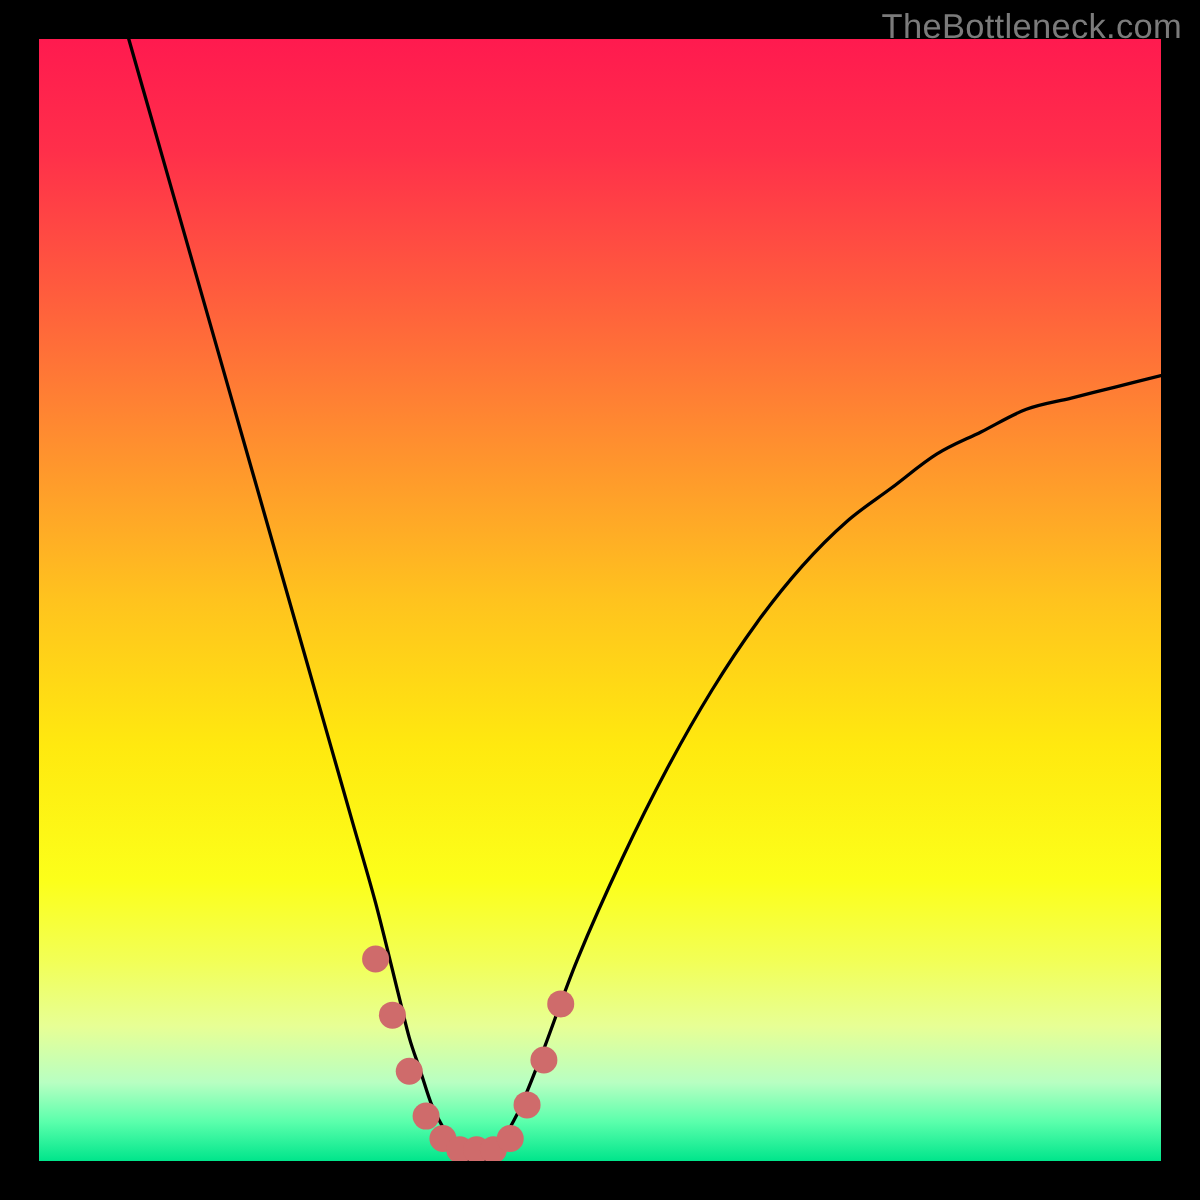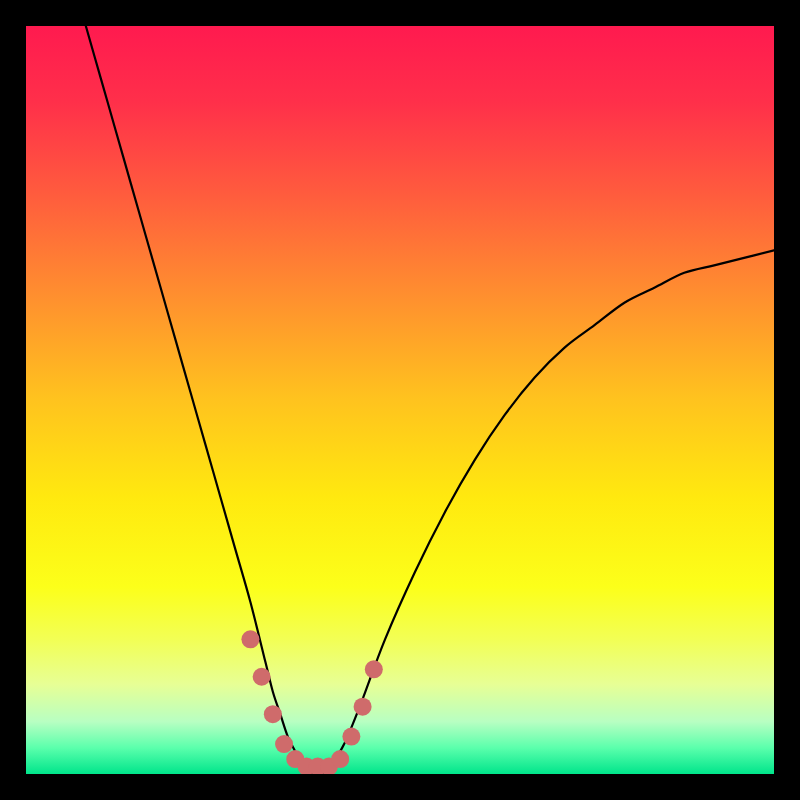--- a/index.html
+++ b/index.html
@@ -40,20 +40,21 @@
     width: 748px;
     height: 748px;
     display: block;
   }
 </style>
 </head>
 <body>
 
 <div class="frame">
 
+  <div class="watermark">TheBottleneck.com</div>
 
   <div class="plot-wrap">
     <svg class="plot" viewBox="0 0 748 748" preserveAspectRatio="none">
       <defs>
         <linearGradient id="bgGrad" x1="0" y1="0" x2="0" y2="1">
             <stop offset="0%" stop-color="#ff1a4f"></stop>
             <stop offset="10%" stop-color="#ff2f4a"></stop>
             <stop offset="22%" stop-color="#ff5a3e"></stop>
             <stop offset="35%" stop-color="#ff8b30"></stop>
             <stop offset="50%" stop-color="#ffc31e"></stop>

